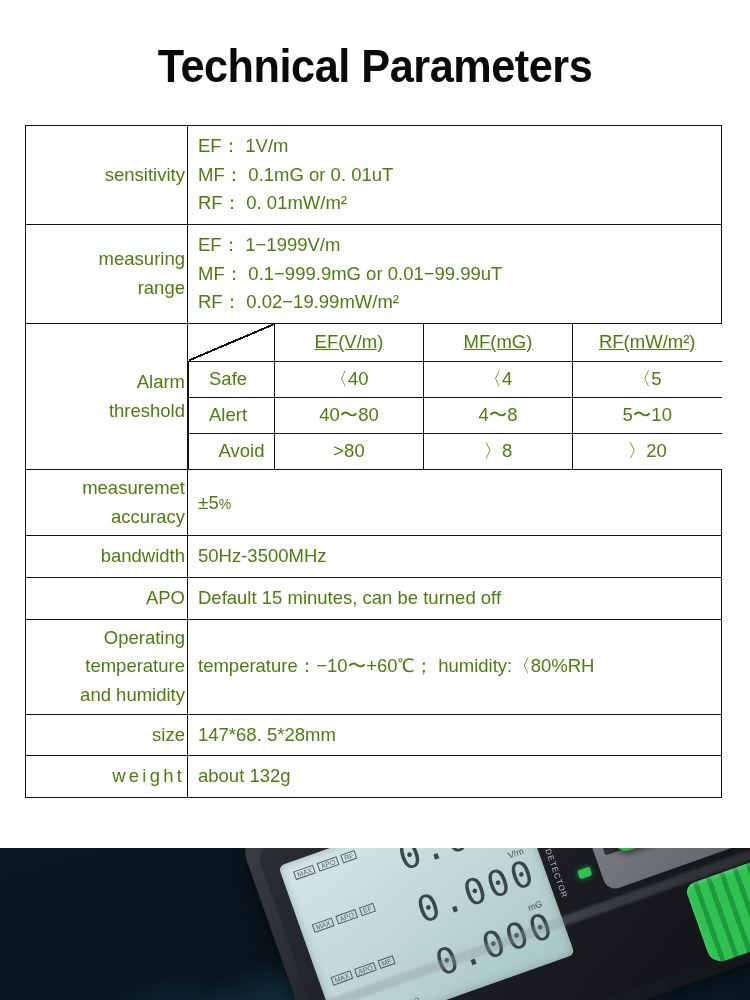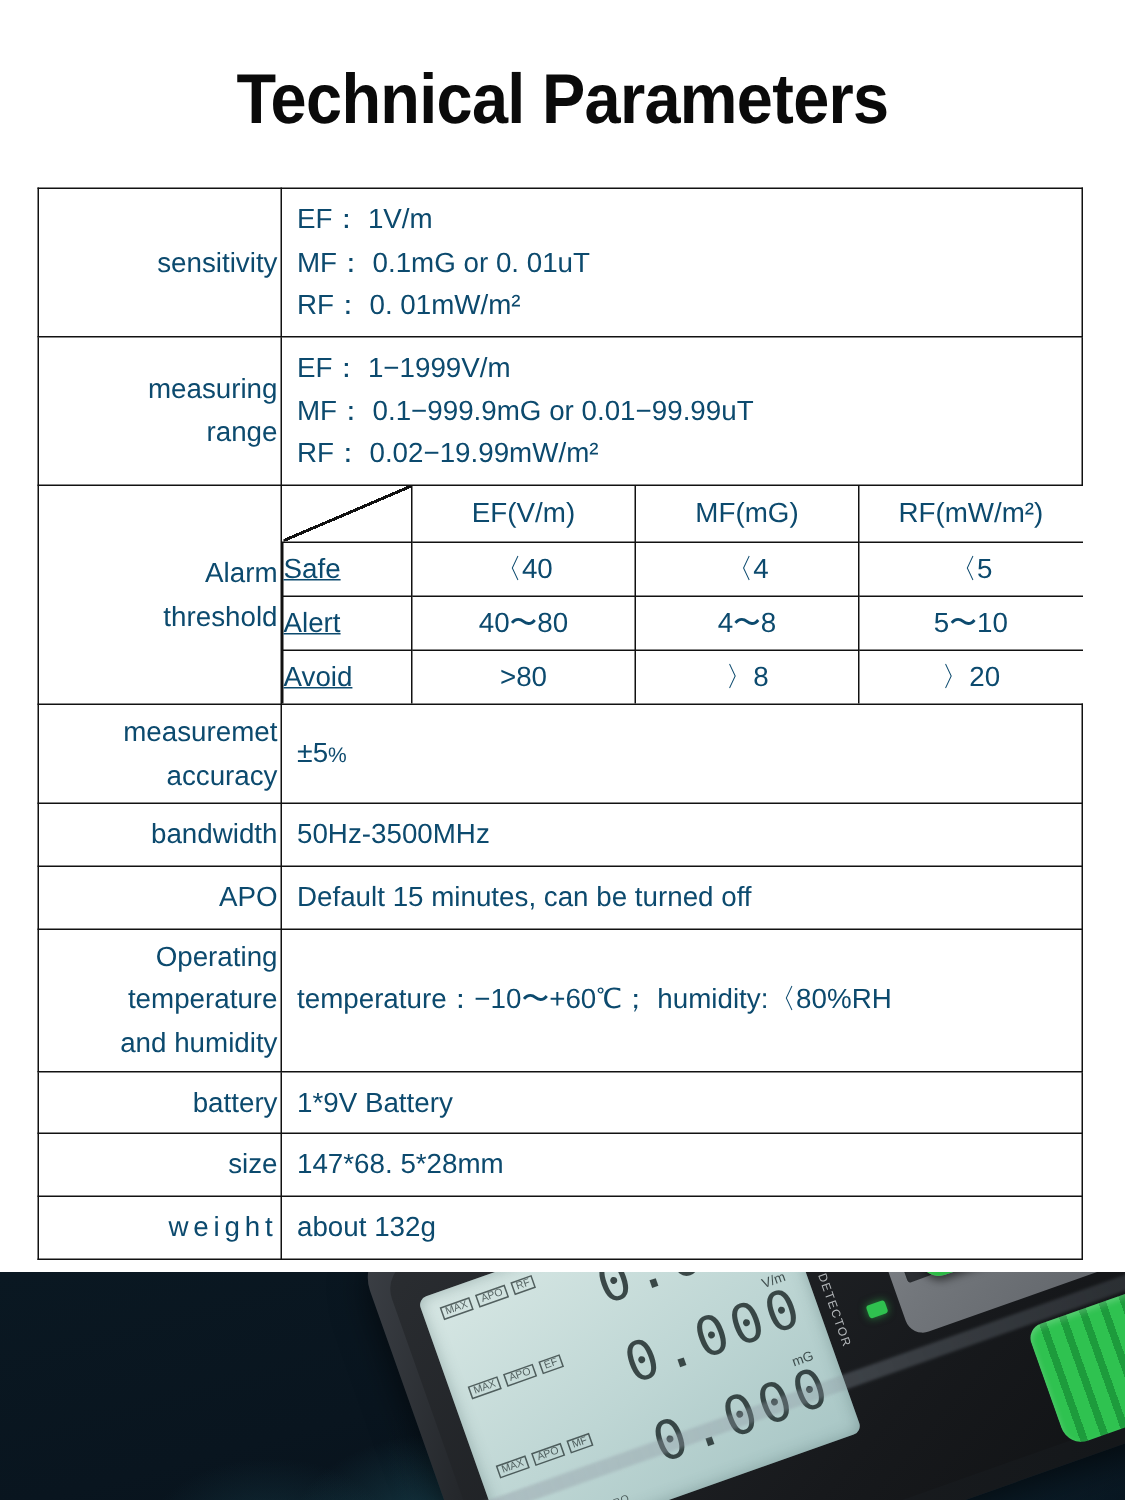--- a/index.html
+++ b/index.html
@@ -33,21 +33,21 @@
     left:25px; top:125px;
     width:697px;
     border-collapse:collapse;
     table-layout:fixed;
   }
   .spec-table td {
     border:1.6px solid #111;
     font-size:18.5px;
     line-height:1.55;
     vertical-align:middle;
-    color:#0c4a6e;
+    color:#4d7c0f;
   }
   .col-label { width:162px; text-align:right; padding:4px 2px; }
   .col-value { padding:6px 0 6px 10px; text-align:left; }
 
   .multi { line-height:1.62; }
   .multi div { white-space:nowrap; }
 
   .lbl-2 { line-height:1.35; }
   .lbl-3 { line-height:1.38; }
 
@@ -63,39 +63,39 @@
     border-collapse:collapse;
     table-layout:fixed;
   }
   .alarm-table td {
     border:1.6px solid #111;
     font-size:18.5px;
     text-align:center;
     height:36px;
     padding:0;
   }
-  .alarm-table td.first-col { width:86px; text-align:left; padding-left:0;text-decoration:underline; }
+  .alarm-table td.first-col { width:86px; text-align:left; padding-left:20px; }
   .alarm-table tr:first-child td { height:37px; }
   .alarm-table td.corner {
     position:relative;
     overflow:hidden;
     border-top:none;
     border-left:none;
   }
   .alarm-table td.corner::after {
     content:"";
     position:absolute;
     left:-6%; top:-6%;
     width:112%; height:112%;
     background:linear-gradient(to bottom right,
       transparent calc(50% - 1px), #111 calc(50% - 1px),
       #111 calc(50% + 1px), transparent calc(50% + 1px));
   }
-  .alarm-table tr:first-child td:not(.corner) { border-top:none; }
-  .alarm-table tr:last-child td { border-bottom:none; }
+  .alarm-table tr:first-child td:not(.corner) { border-top:none;text-decoration:underline; }
+  .alarm-table tr:last-child td { border-bottom:none;text-align:center; }
   .alarm-table td:last-child { border-right:none; }
 
   
   .photo {
     position:absolute;
     left:0; top:848px;
     width:750px; height:152px;
     overflow:hidden;
     background:#08131e;
   }
@@ -334,24 +334,20 @@
 
     <tr>
       <td class="col-label lbl-3">
         <div>Operating</div>
         <div>temperature</div>
         <div>and humidity</div>
       </td>
       <td class="col-value">temperature：−10〜+60℃； humidity:〈80%RH</td>
     </tr>
 
-    <tr>
-      <td class="col-label">battery</td>
-      <td class="col-value">1*9V Battery</td>
-    </tr>
 
     <tr>
       <td class="col-label">size</td>
       <td class="col-value">147*68. 5*28mm</td>
     </tr>
 
     <tr>
       <td class="col-label wide-track">weight</td>
       <td class="col-value">about 132g</td>
     </tr>

